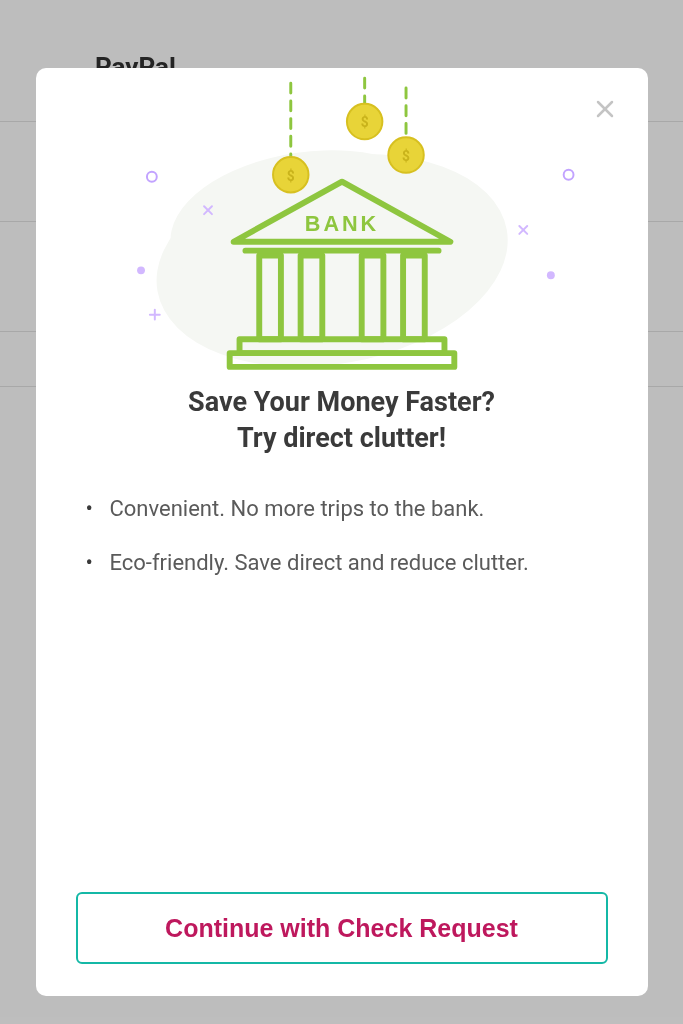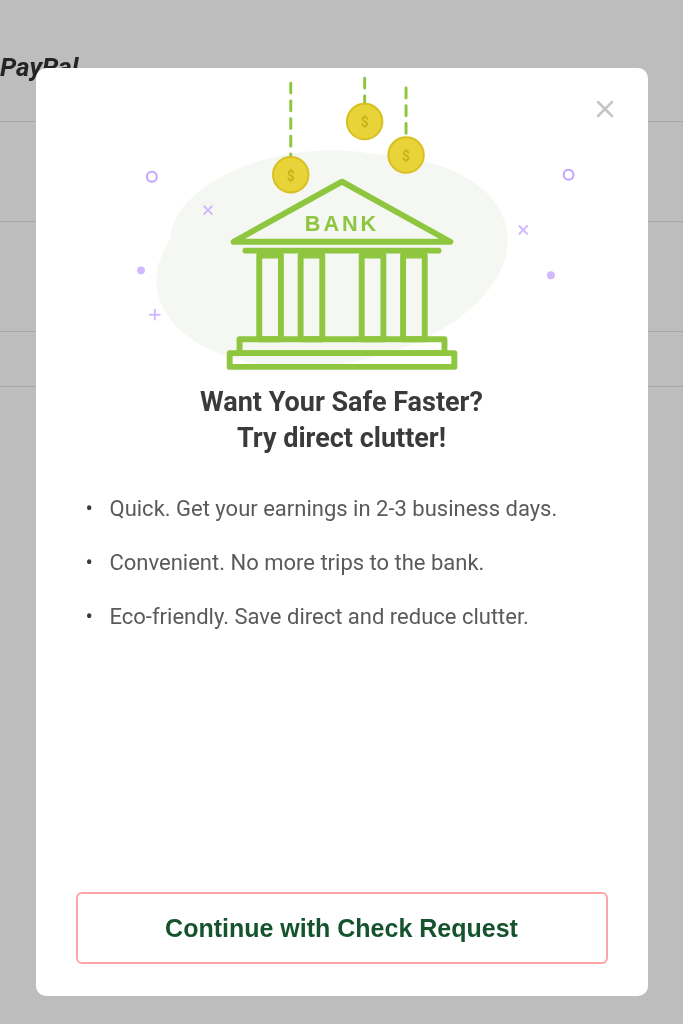--- a/index.html
+++ b/index.html
@@ -20,21 +20,21 @@
       top: 0;
       left: 0;
       right: 0;
       bottom: 0;
     }
     .bg-row {
       border-bottom: 1px solid #c0c0c0;
       height: 100px;
       display: flex;
       align-items: center;
-      font-style: italic;
+      padding-left: 95px;
     }
     .bg-paypal {
       font-size: 26px;
       font-weight: 700;
       color: #2a2a2a;
     }
     .modal-overlay {
       position: absolute;
       top: 0;
       left: 0;
@@ -125,22 +125,22 @@
       font-size: 25px;
       font-weight: 700;
       cursor: pointer;
       display: flex;
       align-items: center;
       justify-content: center;
       border: none;
     }
     .btn-secondary {
       background: #ffffff;
-      color: #14532d;
-      border: 2px solid #fca5a5;
+      color: #be185d;
+      border: 2px solid #14b8a6;
     }
     .btn-primary {
       background: #3fb0dd;
       color: #ffffff;
     }
   </style>
 </head>
 <body>
 
 <div class="background-content">
@@ -216,26 +216,25 @@
           <rect x="290" y="180" width="22" height="85"></rect>
           <rect x="332" y="180" width="22" height="85"></rect>
 
           <line x1="172" y1="175" x2="368" y2="175"></line>
         </g>
         <text x="270" y="155" font-size="22" font-weight="700" fill="#8ec63f" text-anchor="middle" font-family="Arial, sans-serif" letter-spacing="3">BANK</text>
       </svg>
     </div>
 
     <h2 class="modal-title">
-      <span>Want Your Safe Faster?</span><br>
+      <span>Save Your Money Faster?</span><br>
       <span>Try direct clutter!</span>
     </h2>
 
     <ul class="benefits-list">
-      <li>Quick. Get your earnings in 2-3 business days.</li>
       <li>Convenient. No more trips to the bank.</li>
       <li>Eco-friendly. Save direct and reduce clutter.</li>
     </ul>
 
     <div class="button-group">
       <button class="btn btn-secondary">Continue with Check Request</button>
     </div>
 
   </div>
 </div>

